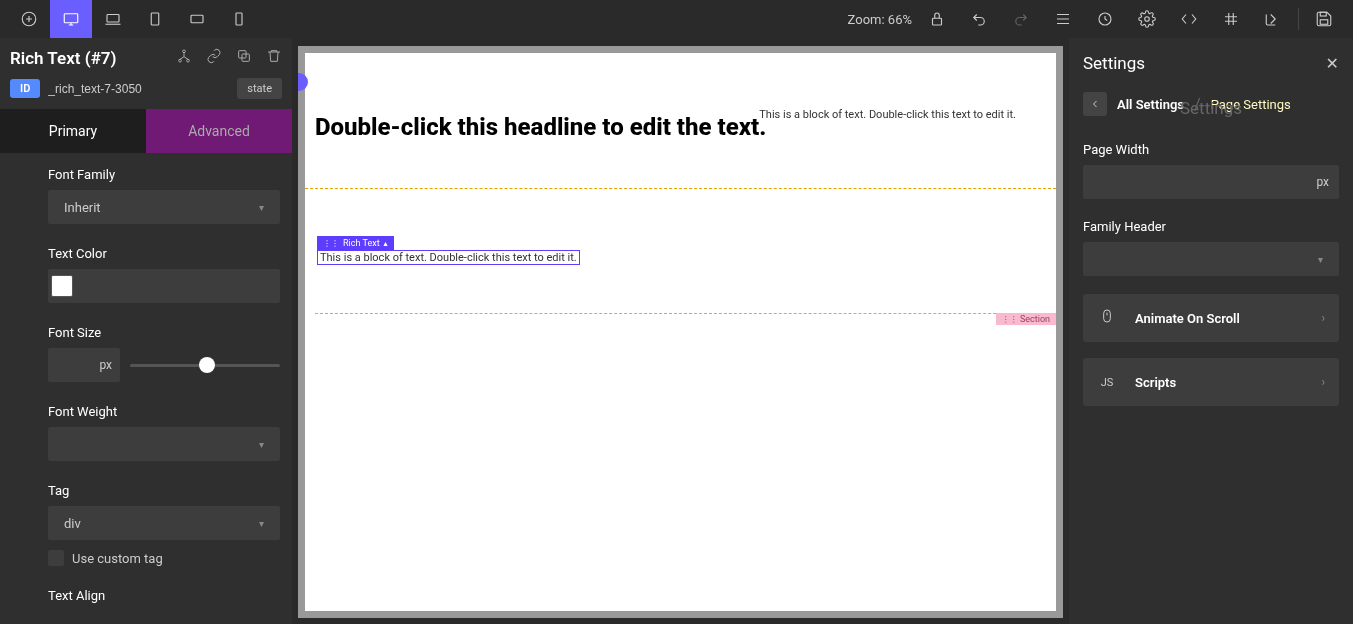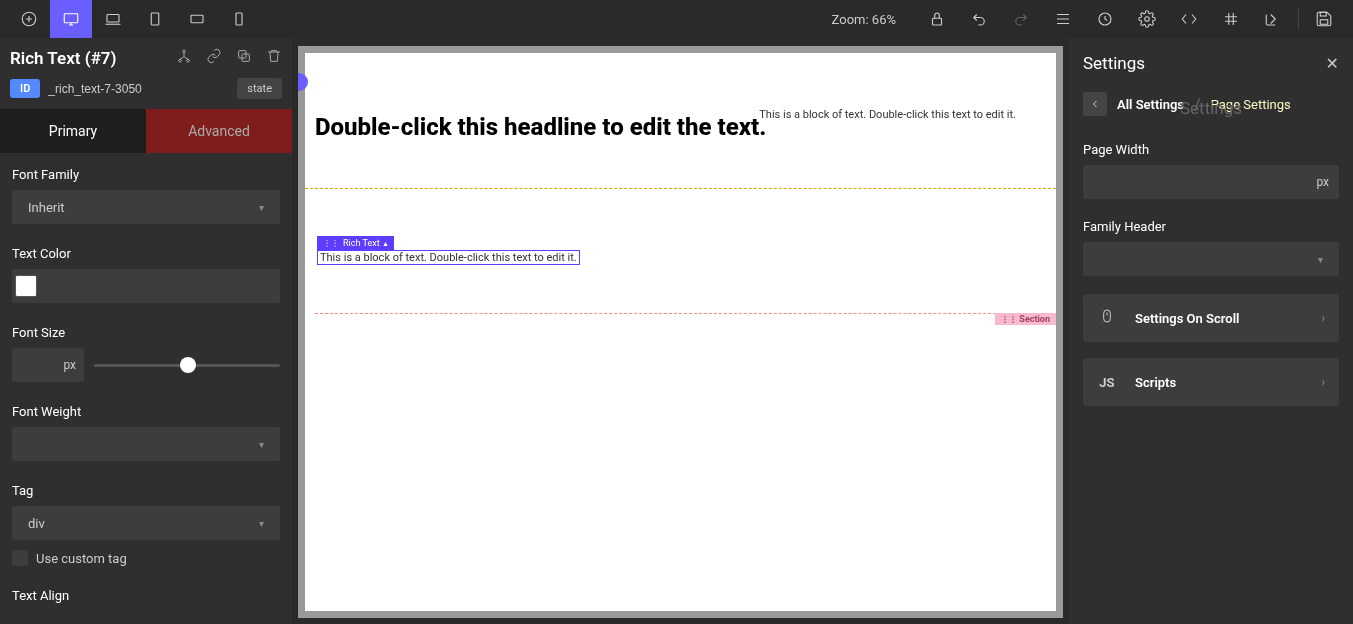--- a/index.html
+++ b/index.html
@@ -2,43 +2,43 @@
 <html><head>
 <meta charset="utf-8">
 <style>
 *{box-sizing:border-box;margin:0;padding:0;font-family:-apple-system,BlinkMacSystemFont,"Segoe UI",Roboto,sans-serif;}
 html,body{width:1353px;height:624px;background:#1a1a1a;color:#e0e0e0;overflow:hidden;}
 .topbar{height:38px;background:#2a2a2a;display:flex;align-items:center;justify-content:space-between;padding:0 8px;}
 .topbar-left,.topbar-right{display:flex;align-items:center;gap:0;}
 .tb-btn{width:42px;height:38px;display:flex;align-items:center;justify-content:center;color:#ccc;cursor:pointer;}
 .tb-btn.active{background:#6b5eff;color:#fff;}
 .tb-btn svg{width:18px;height:18px;stroke:currentColor;fill:none;stroke-width:1.5;}
-.zoom-wrap{display:flex;align-items:center;gap:28px;margin-right:8px;}
+.zoom-wrap{display:flex;align-items:center;gap:12px;margin-right:8px;}
 .zoom-label{font-size:13px;color:#ccc;}
 .main{display:flex;height:586px;}
 .left{width:292px;background:#2f2f2f;display:flex;flex-direction:column;position:relative;}
 .left-scroll{overflow-y:auto;flex:1;}
 .left-scroll::-webkit-scrollbar{width:8px;}
 .left-scroll::-webkit-scrollbar-thumb{background:#555;border-radius:4px;}
 .left-scroll::-webkit-scrollbar-track{background:#1a1a1a;}
 .elt-header{padding:10px 10px 6px;display:flex;align-items:center;justify-content:space-between;}
 .elt-title{font-size:17px;font-weight:600;color:#fff;}
 .elt-actions{display:flex;gap:14px;}
 .elt-actions span{cursor:pointer;color:#aaa;}
 .elt-actions svg{width:16px;height:16px;stroke:currentColor;fill:none;stroke-width:1.5;}
 .breadcrumb{padding:0 10px 10px;font-size:12px;color:#aaa;}
 .breadcrumb span{color:#ccc;}
 .id-row{display:flex;align-items:center;gap:8px;padding:4px 10px 10px;}
 .id-badge{background:#558aff;color:#fff;font-size:11px;font-weight:600;padding:3px 10px;border-radius:3px;}
 .id-val{font-family:Liberation Sans, sans-serif;font-size:12px;color:#ccc;flex:1;}
 .state-btn{background:#444;color:#ccc;font-size:11px;padding:4px 10px;border-radius:3px;cursor:pointer;}
 .tabs{display:flex;}
-.tab{flex:1;text-align:center;padding:14px 0;font-size:14px;color:#aaa;cursor:pointer;background:#7f1d1d;}
+.tab{flex:1;text-align:center;padding:14px 0;font-size:14px;color:#aaa;cursor:pointer;background:#701a75;}
 .tab.active{background:#1e1e1e;color:#fff;}
-.panel{padding:14px 12px 8px;}
+.panel{padding:14px 12px 8px;margin-left:36px;}
 .lbl{font-size:13px;color:#fff;margin-bottom:8px;}
 .sel,.inp{width:100%;height:34px;background:#3d3d3d;border:none;border-radius:2px;color:#ccc;font-size:13px;padding:0 16px;display:flex;align-items:center;justify-content:space-between;cursor:pointer;}
 .sel .chev{color:#888;font-size:10px;}
 .color-row{display:flex;align-items:center;height:34px;background:#3d3d3d;border-radius:2px;padding:3px;}
 .swatch{width:22px;height:22px;background:#fff;border:1px solid #555;border-radius:2px;cursor:pointer;}
 .size-row{display:flex;align-items:center;gap:10px;}
 .size-inp{width:72px;height:34px;background:#3d3d3d;border:none;border-radius:2px;color:#ccc;font-size:12px;text-align:right;padding-right:8px;}
 .slider-wrap{flex:1;position:relative;height:34px;display:flex;align-items:center;}
 .slider-track{width:100%;height:3px;background:#555;border-radius:2px;}
 .slider-thumb{position:absolute;left:46%;width:16px;height:16px;background:#fff;border-radius:50%;cursor:pointer;}
@@ -46,21 +46,21 @@
 .chk{width:16px;height:16px;background:#3d3d3d;border-radius:2px;cursor:pointer;}
 .canvas{flex:1;background:#2a2a2a;position:relative;overflow:hidden;}
 .page-frame{position:absolute;left:6px;top:8px;right:6px;bottom:6px;background:#fff;border:7px solid #999;color:#000;}
 .page-inner{position:relative;width:100%;height:100%;}
 .headline{position:absolute;left:10px;top:60px;font-size:24px;font-weight:800;color:#000;}
 .top-block{position:absolute;right:40px;top:55px;font-size:11px;color:#333;}
 .orange-line{position:absolute;left:0;right:0;top:135px;border-top:1px dashed #e6a000;}
 .rt-tag{position:absolute;left:12px;top:183px;background:#5e3dff;color:#fff;font-size:9px;padding:2px 6px;display:flex;align-items:center;gap:4px;}
 .rt-box{position:absolute;left:12px;top:197px;border:1px solid #5e3dff;font-size:11px;color:#333;padding:0 2px;}
 .pink-line{position:absolute;left:10px;right:0;top:260px;border-top:1px dashed #f88;}
-.sect-tag{position:absolute;right:0;top:260px;background:#f9b9cf;color:#a04060;font-size:9px;padding:1px 6px;font-weight:bold;}
+.sect-tag{position:absolute;right:0;top:260px;background:#f9b9cf;color:#a04060;font-size:9px;padding:1px 6px;}
 .purple-tab{position:absolute;left:-7px;top:20px;width:10px;height:18px;background:#6b5eff;border-radius:0 9px 9px 0;}
 .right{width:284px;background:#2f2f2f;display:flex;flex-direction:column;}
 .r-header{height:50px;display:flex;align-items:center;justify-content:space-between;padding:0 14px;}
 .r-title{font-size:17px;color:#fff;}
 .close{cursor:pointer;color:#ccc;font-size:16px;}
 .r-nav{display:flex;align-items:center;gap:10px;padding:4px 14px 16px;}
 .back-chip{width:24px;height:24px;background:#444;border-radius:3px;display:flex;align-items:center;justify-content:center;cursor:pointer;}
 .r-nav .all{font-size:13px;color:#fff;font-weight:600;}
 .r-nav .sep{color:#666;}
 .r-nav .cur{font-size:13px;color:#fef9c3;}
@@ -306,22 +306,22 @@
       <div class="sel">
           <span></span>
           <span class="chev">▾</span>
         </div>
     </div>
     <div class="r-card">
       <span class="ic"><svg width="16" height="20" viewBox="0 0 24 24" stroke="#ccc" fill="none" stroke-width="1.5">
             <rect x="7" y="3" width="10" height="18" rx="5"></rect>
             <path d="M12 7v4"></path>
           </svg></span>
-      <span class="txt">Settings On Scroll</span>
+      <span class="txt">Animate On Scroll</span>
       <span class="arr">›</span>
     </div>
     <div class="r-card">
-      <span class="ic" style="font-weight:700;font-size:13px">JS</span>
+      <span class="ic" style="font-weight:400;font-size:11px">JS</span>
       <span class="txt">Scripts</span>
       <span class="arr">›</span>
     </div>
   </div>
 </div>
 
 </body></html>

